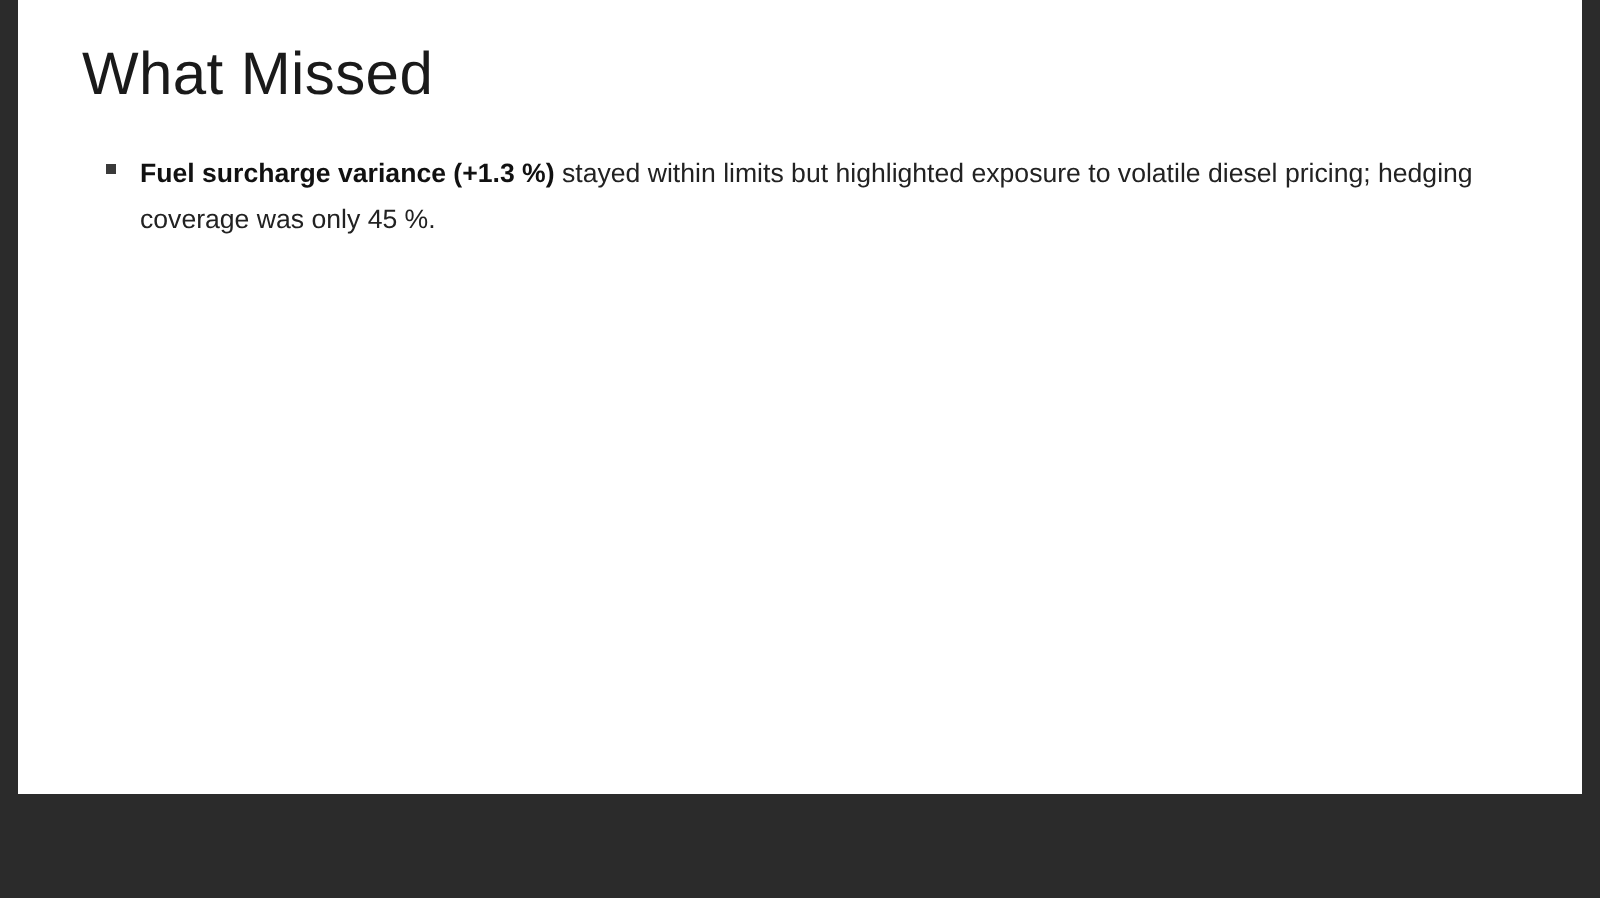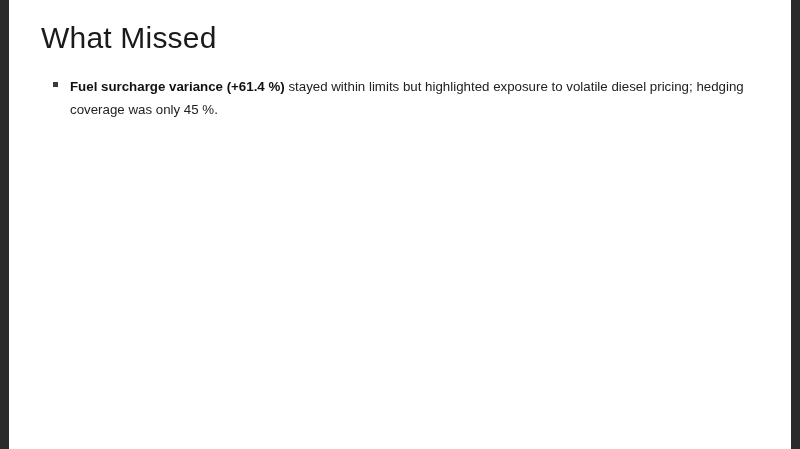--- a/index.html
+++ b/index.html
@@ -11,21 +11,21 @@
     width: 800px;
     height: 449px;
     overflow: hidden;
     font-family: "Liberation Sans", sans-serif;
   }
   .slide {
     position: absolute;
     left: 9px;
     top: 0px;
     width: 782px;
-    height: 449px;
+    height: 397px;
     background: #ffffff;
     box-sizing: border-box;
   }
   .slide-title {
     position: absolute;
     left: 32px;
     top: 20px;
     font-size: 30px;
     font-weight: 400;
     color: #1a1a1a;
@@ -70,19 +70,19 @@
 
 <div class="slide">
 
   <div class="slide-title">What Missed</div>
 
   <ul class="bullets">
 
 
     <li class="bullet">
       <span class="marker"></span>
-      <span class="lead">Fuel surcharge variance (+61.4 %)</span><span class="rest"> stayed within limits but highlighted exposure to volatile diesel pricing; hedging coverage was only 45 %.</span>
+      <span class="lead">Fuel surcharge variance (+1.3 %)</span><span class="rest"> stayed within limits but highlighted exposure to volatile diesel pricing; hedging coverage was only 45 %.</span>
     </li>
 
 
   </ul>
 
 </div>
 
 </body></html>

